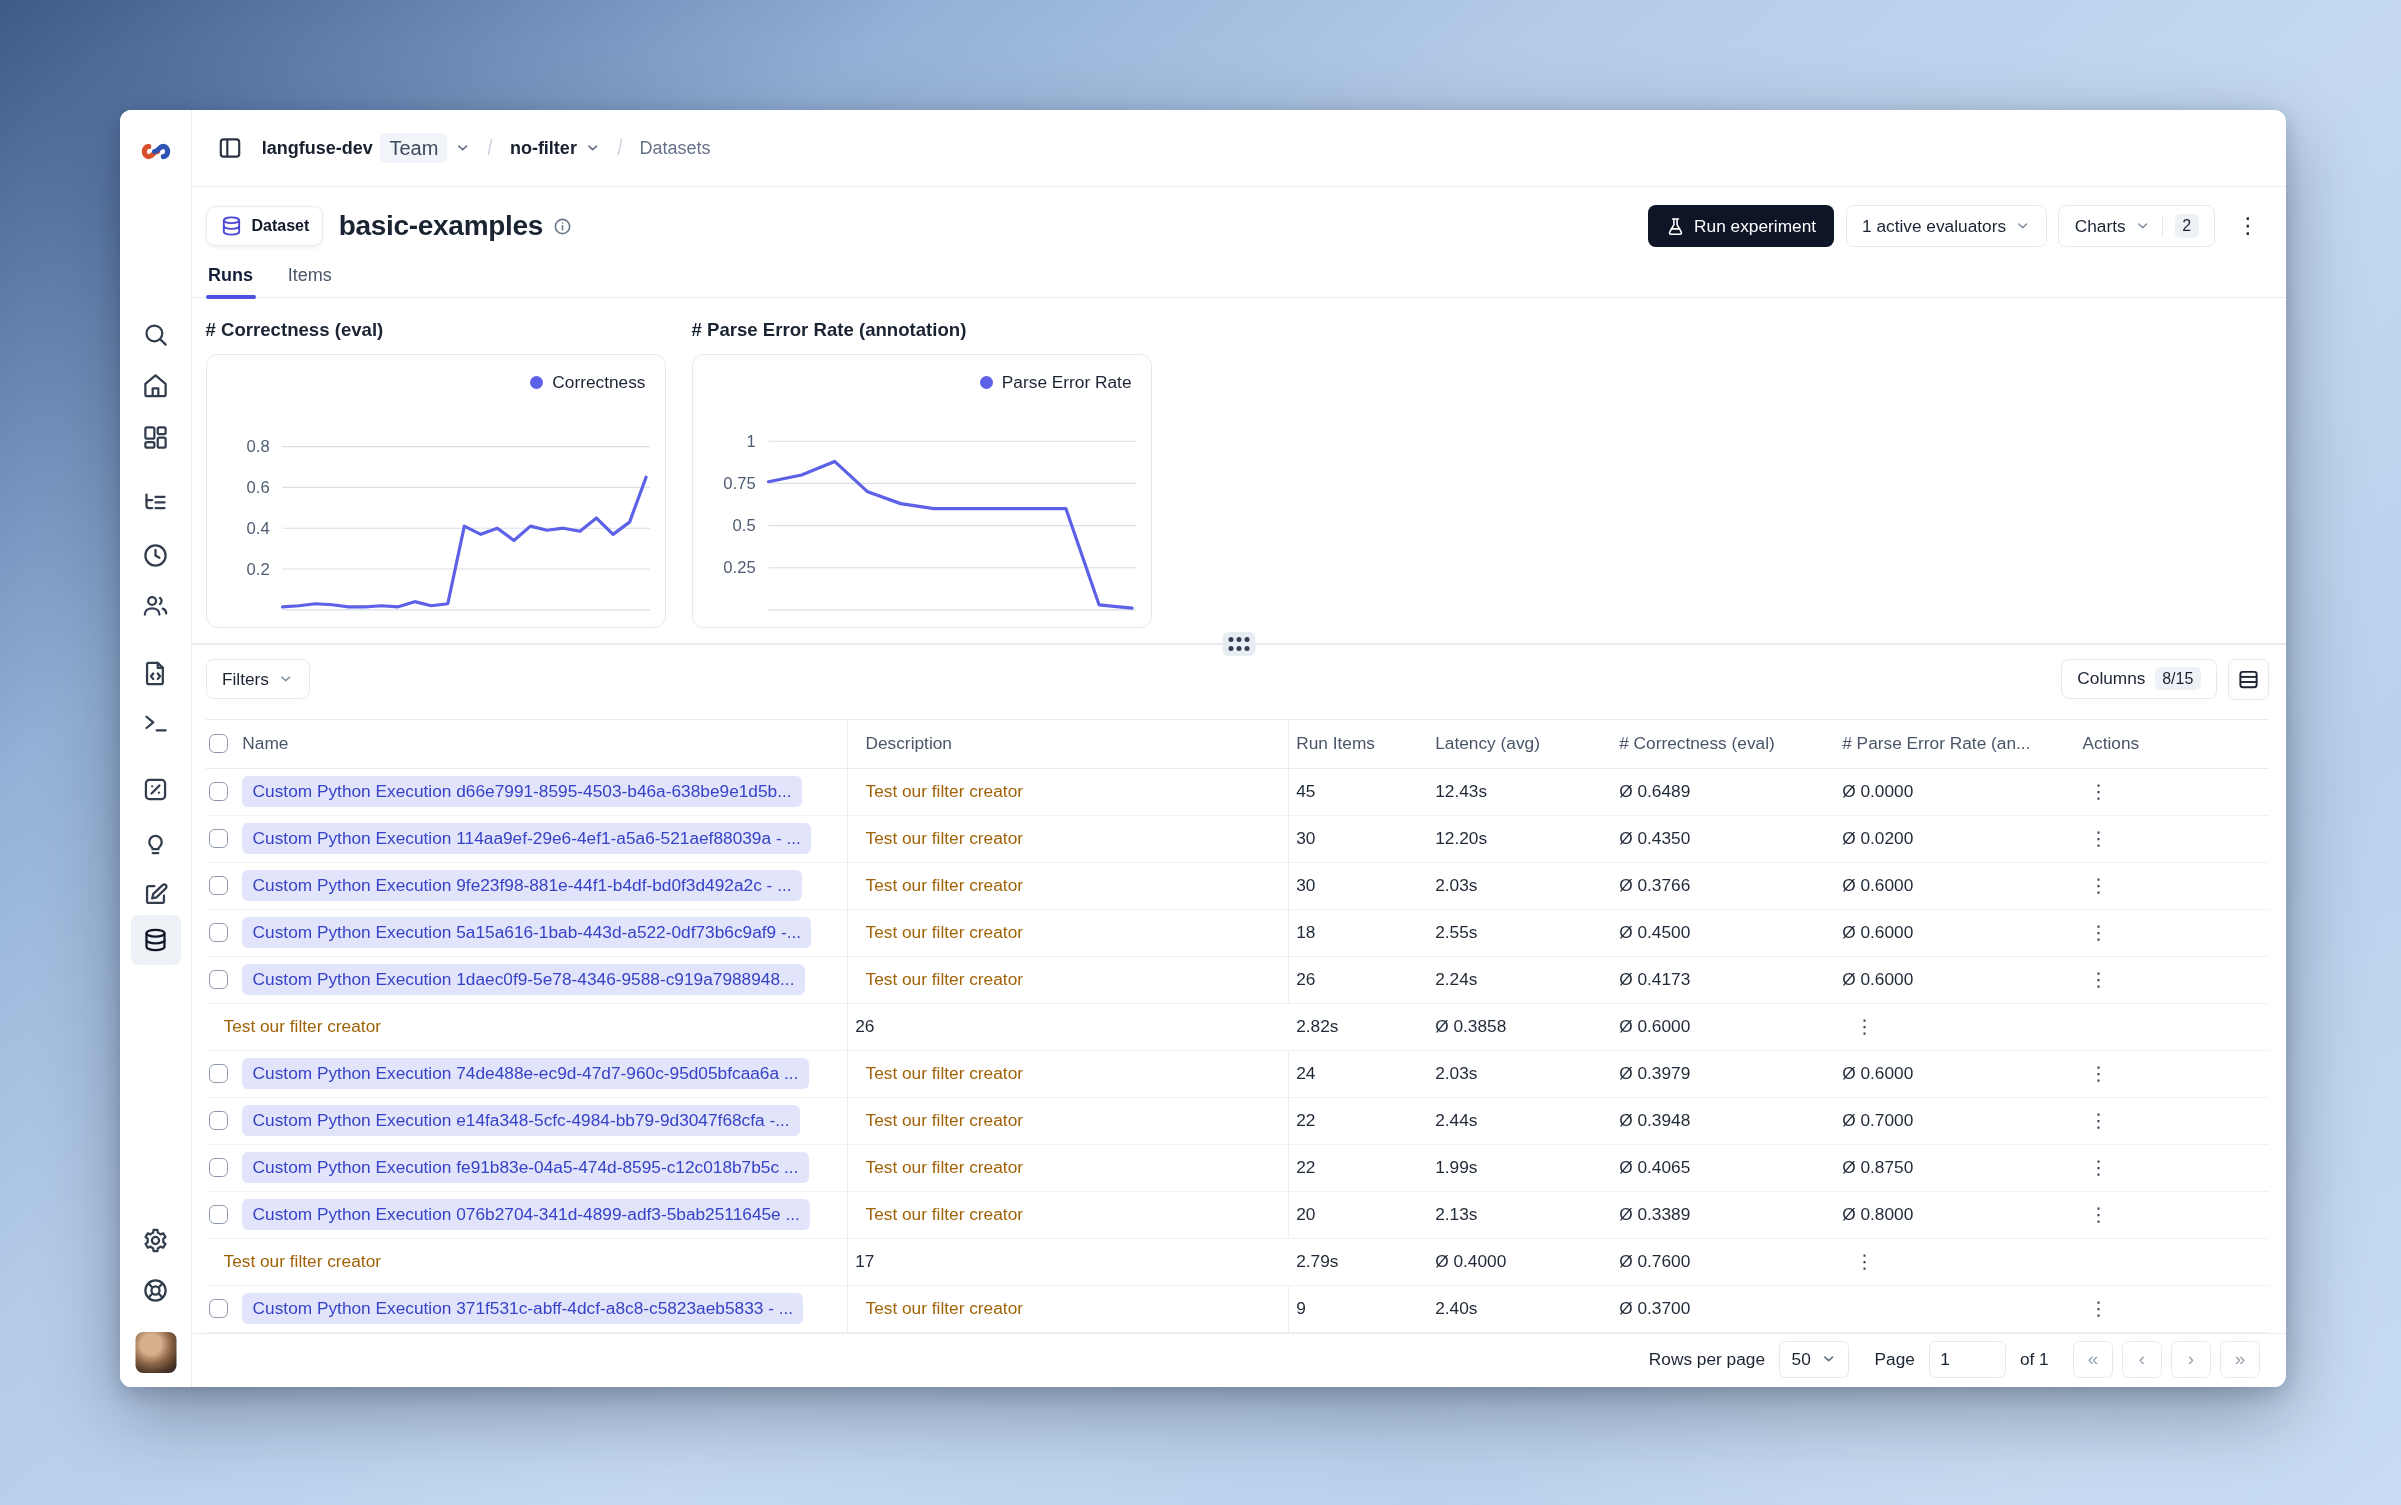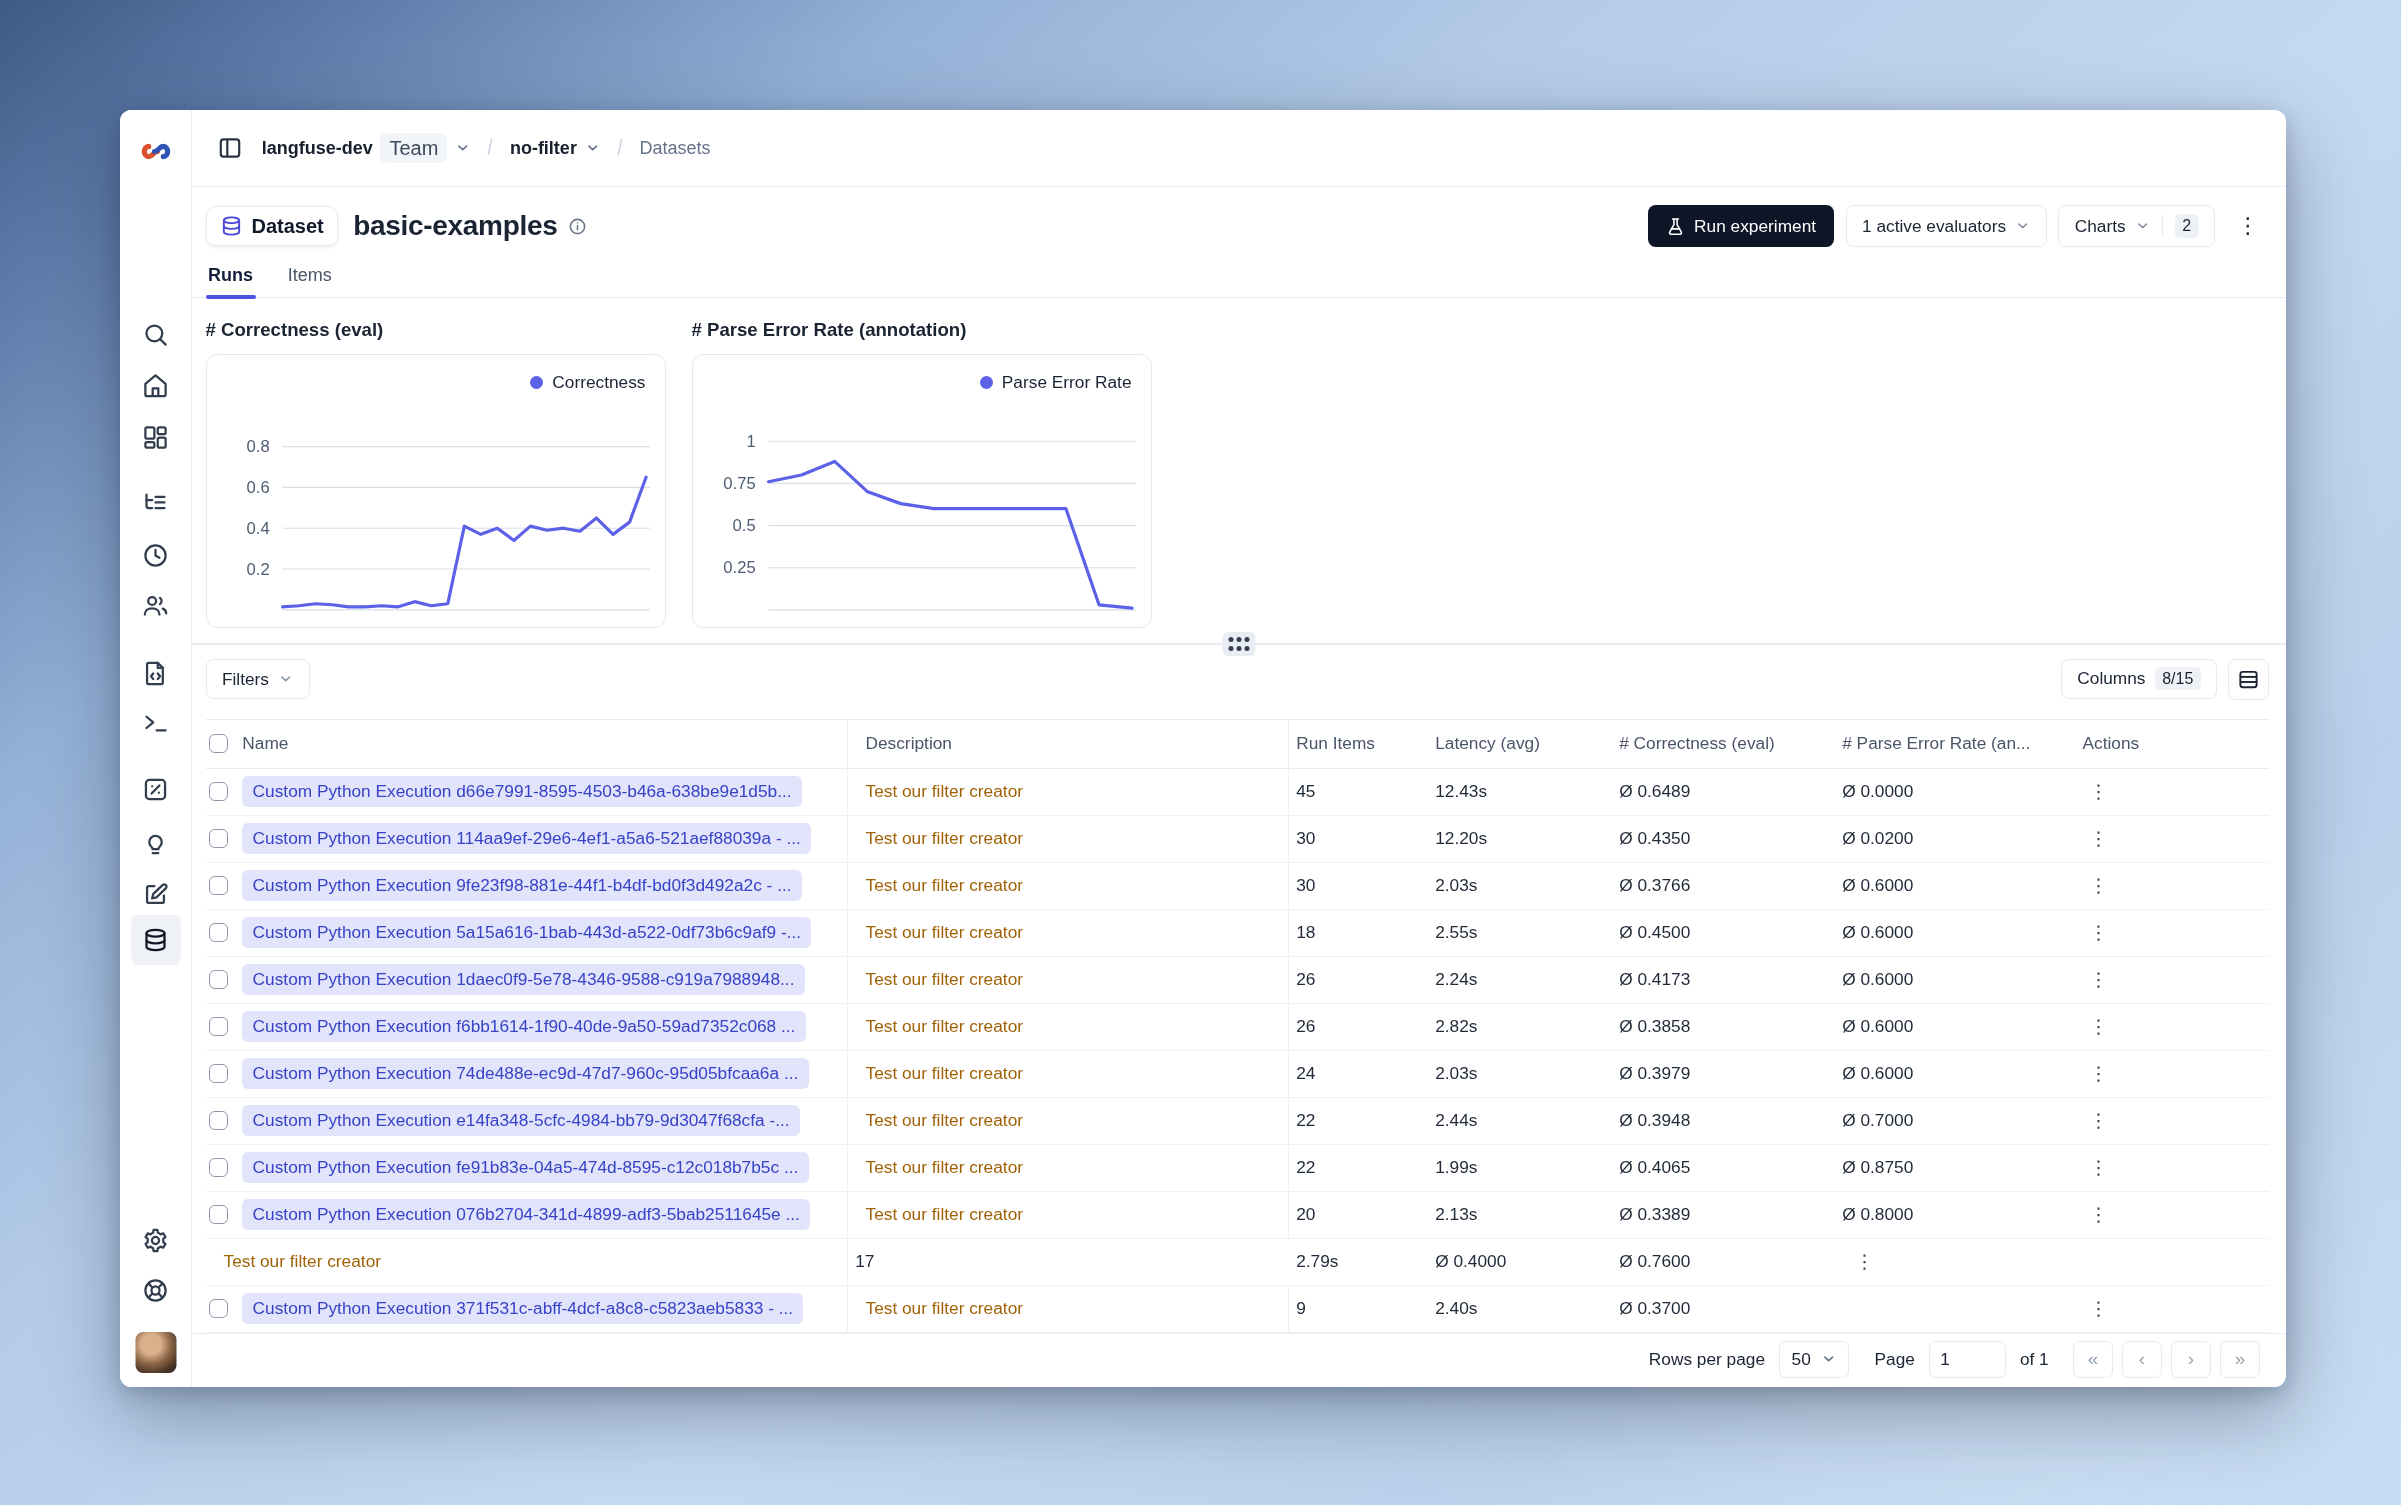--- a/index.html
+++ b/index.html
@@ -47,21 +47,21 @@
   .chev { width:15.4px; height:15.4px; color:#66728a; }
   .crumb-group { display:flex; align-items:center; gap:7.7px; cursor:pointer; }
   
   .content { flex:1; display:flex; flex-direction:column; padding:0 17.3px 0 13.5px; min-height:0; }
   .title-row { margin-top:18px; display:flex; align-items:center; }
   .dataset-pill {
     display:flex; align-items:center; gap:9px; background:#fff; border:1.3px solid #e8ecf2; border-radius:9px;
     padding:7.7px 13px; box-shadow:0 1.3px 3.8px rgba(15,23,42,.06); color:#4a47d6;
   }
   .dataset-pill svg { width:23px; height:23px; }
-  .dataset-pill .lbl { font-size:20px; font-weight:700; color:#111a2a; }
+  .dataset-pill .lbl { font-size:16px; font-weight:700; color:#111a2a; }
   .page-title { font-size:28px; font-weight:700; color:#1b2432; margin-left:15.4px; letter-spacing:-0.3px; }
   .info-ic { margin-left:10.3px; color:#6b7689; width:19px; height:19px; }
   .title-actions { margin-left:auto; display:flex; align-items:center; gap:11.5px; }
   .btn { display:flex; align-items:center; gap:9px; border-radius:7.7px; font-size:17.3px; cursor:pointer; }
   .btn-dark { background:#0d1526; color:#fff; padding:0 18px; height:42px; font-weight:500; }
   .btn-dark svg { width:19px; height:19px; }
   .btn-outline { background:#fff; border:1.3px solid #e5e9f0; color:#1b2432; padding:0 15.4px; height:42px; font-weight:500; }
   .btn-outline .chev { color:#8b96a8; }
   .vsep { width:1.3px; height:22px; background:#e5e9f0; margin:0 2.6px; }
   .mini-badge { background:#eef1f6; border-radius:5.1px; padding:2.6px 7.7px; font-size:16px; color:#1b2432; }
@@ -469,24 +469,20 @@
      <div class="cell c-desc">Test our filter creator</div>
      <div class="cell">26</div>
      <div class="cell">2.24s</div>
      <div class="cell">Ø 0.4173</div>
      <div class="cell">Ø 0.6000</div>
      <div class="cell c-actions">
                 <button class="row-kebab">⋮</button>
               </div>
             </div>
             <div class="tr row">
-              <div class="cell c-name">
-       <span class="checkbox"></span>
-       <span class="name-pill">Custom Python Execution f6bb1614-1f90-40de-9a50-59ad7352c068 ...</span>
-     </div>
      <div class="cell c-desc">Test our filter creator</div>
      <div class="cell">26</div>
      <div class="cell">2.82s</div>
      <div class="cell">Ø 0.3858</div>
      <div class="cell">Ø 0.6000</div>
      <div class="cell c-actions">
                 <button class="row-kebab">⋮</button>
               </div>
             </div>
             <div class="tr row">

